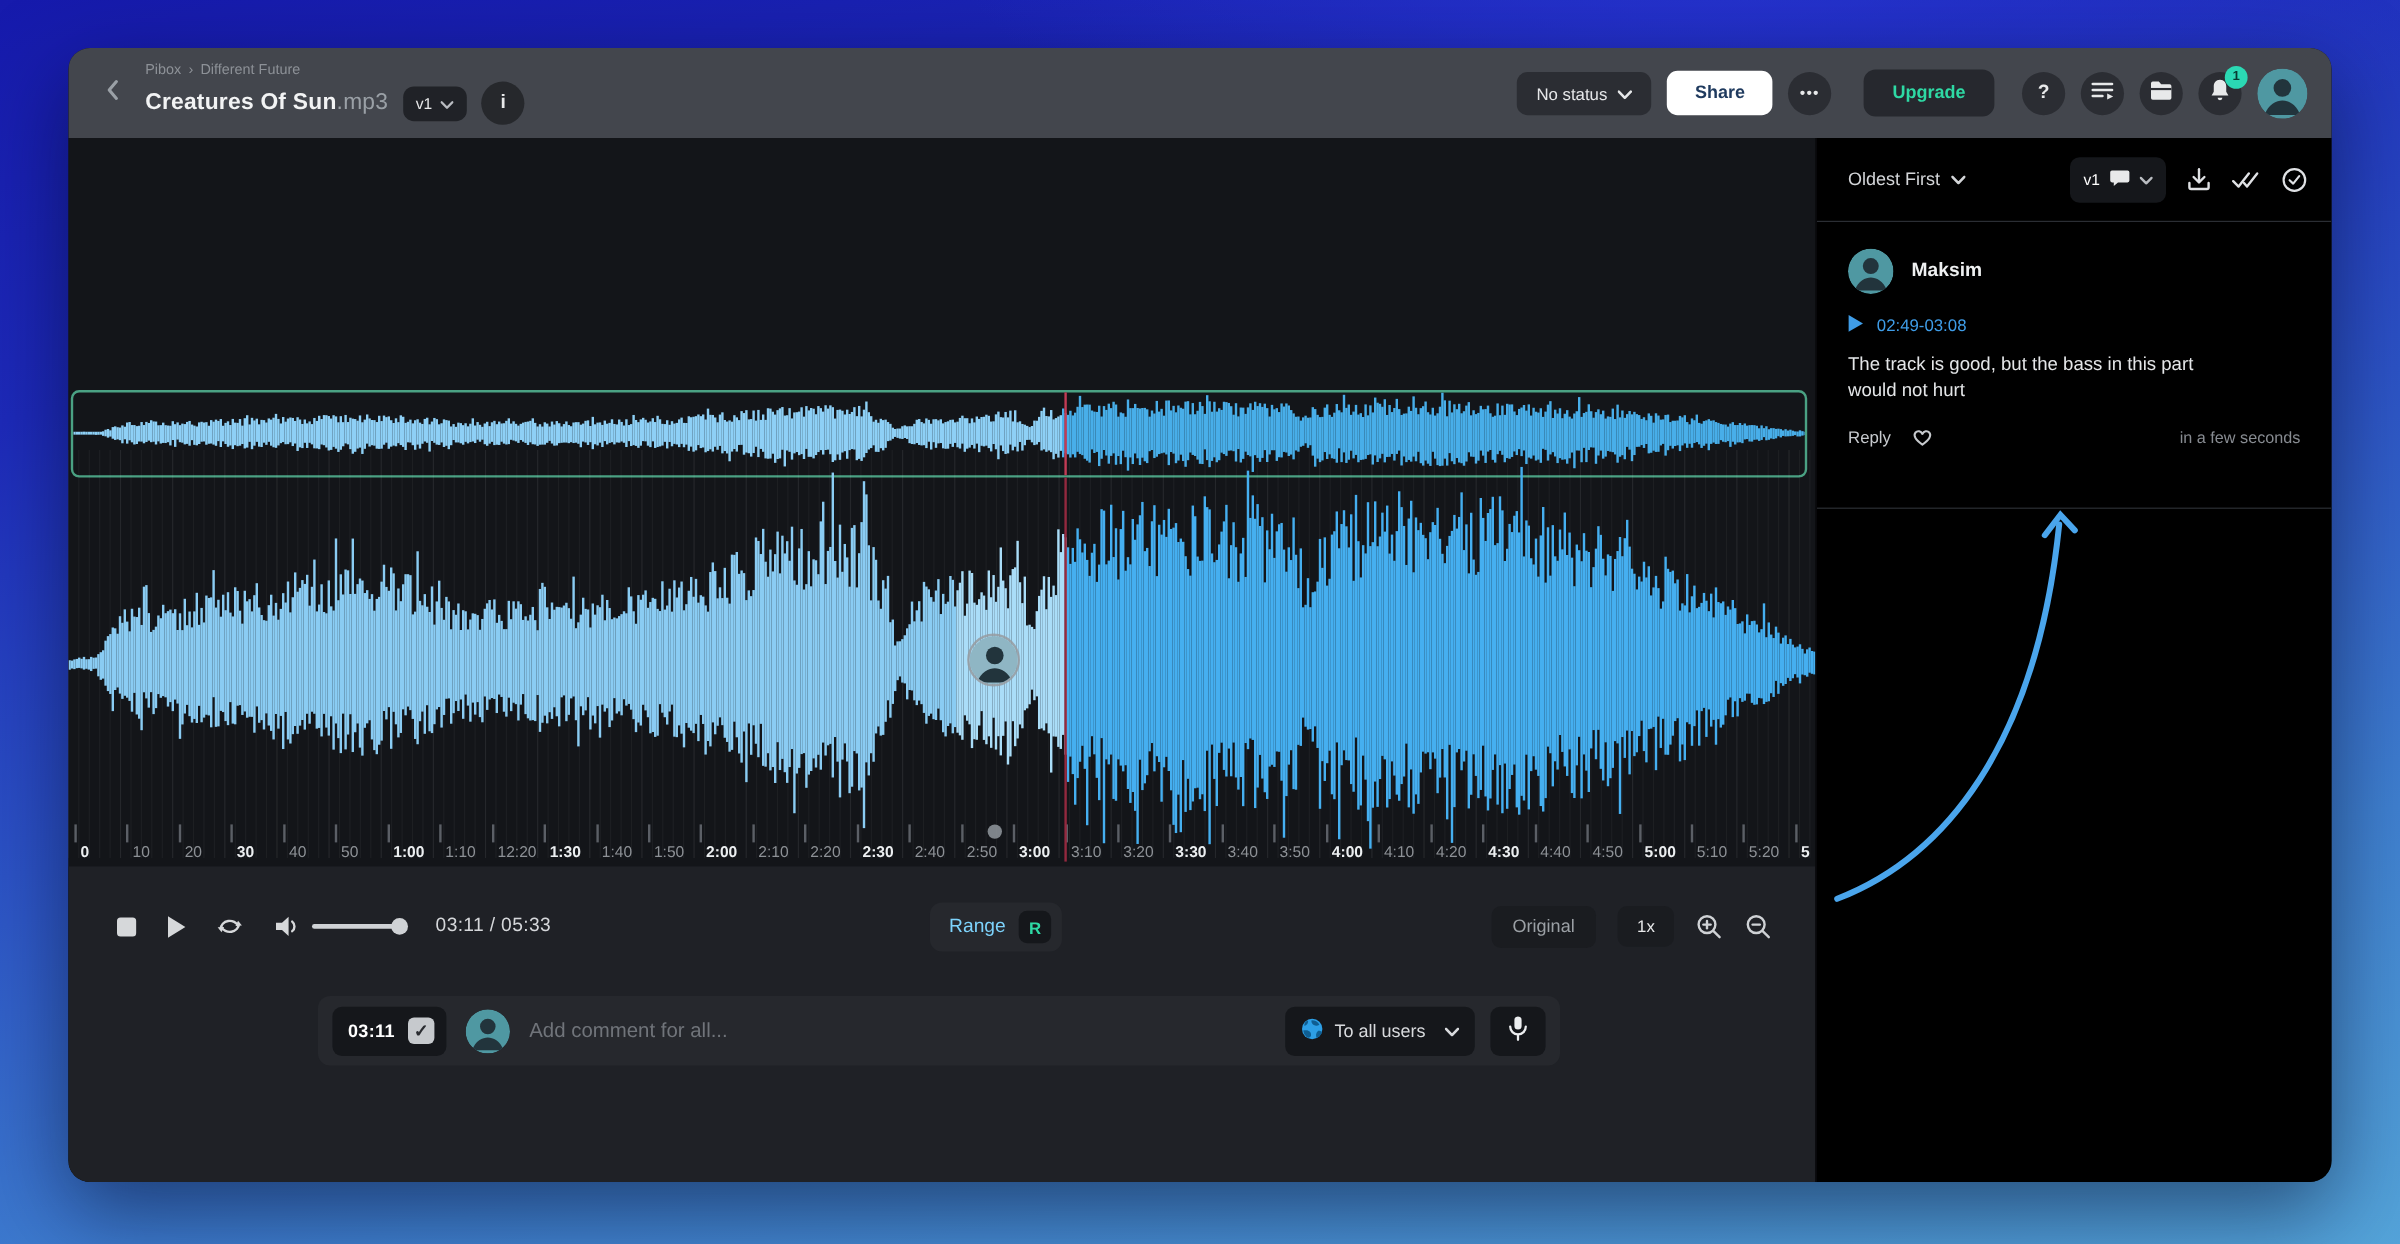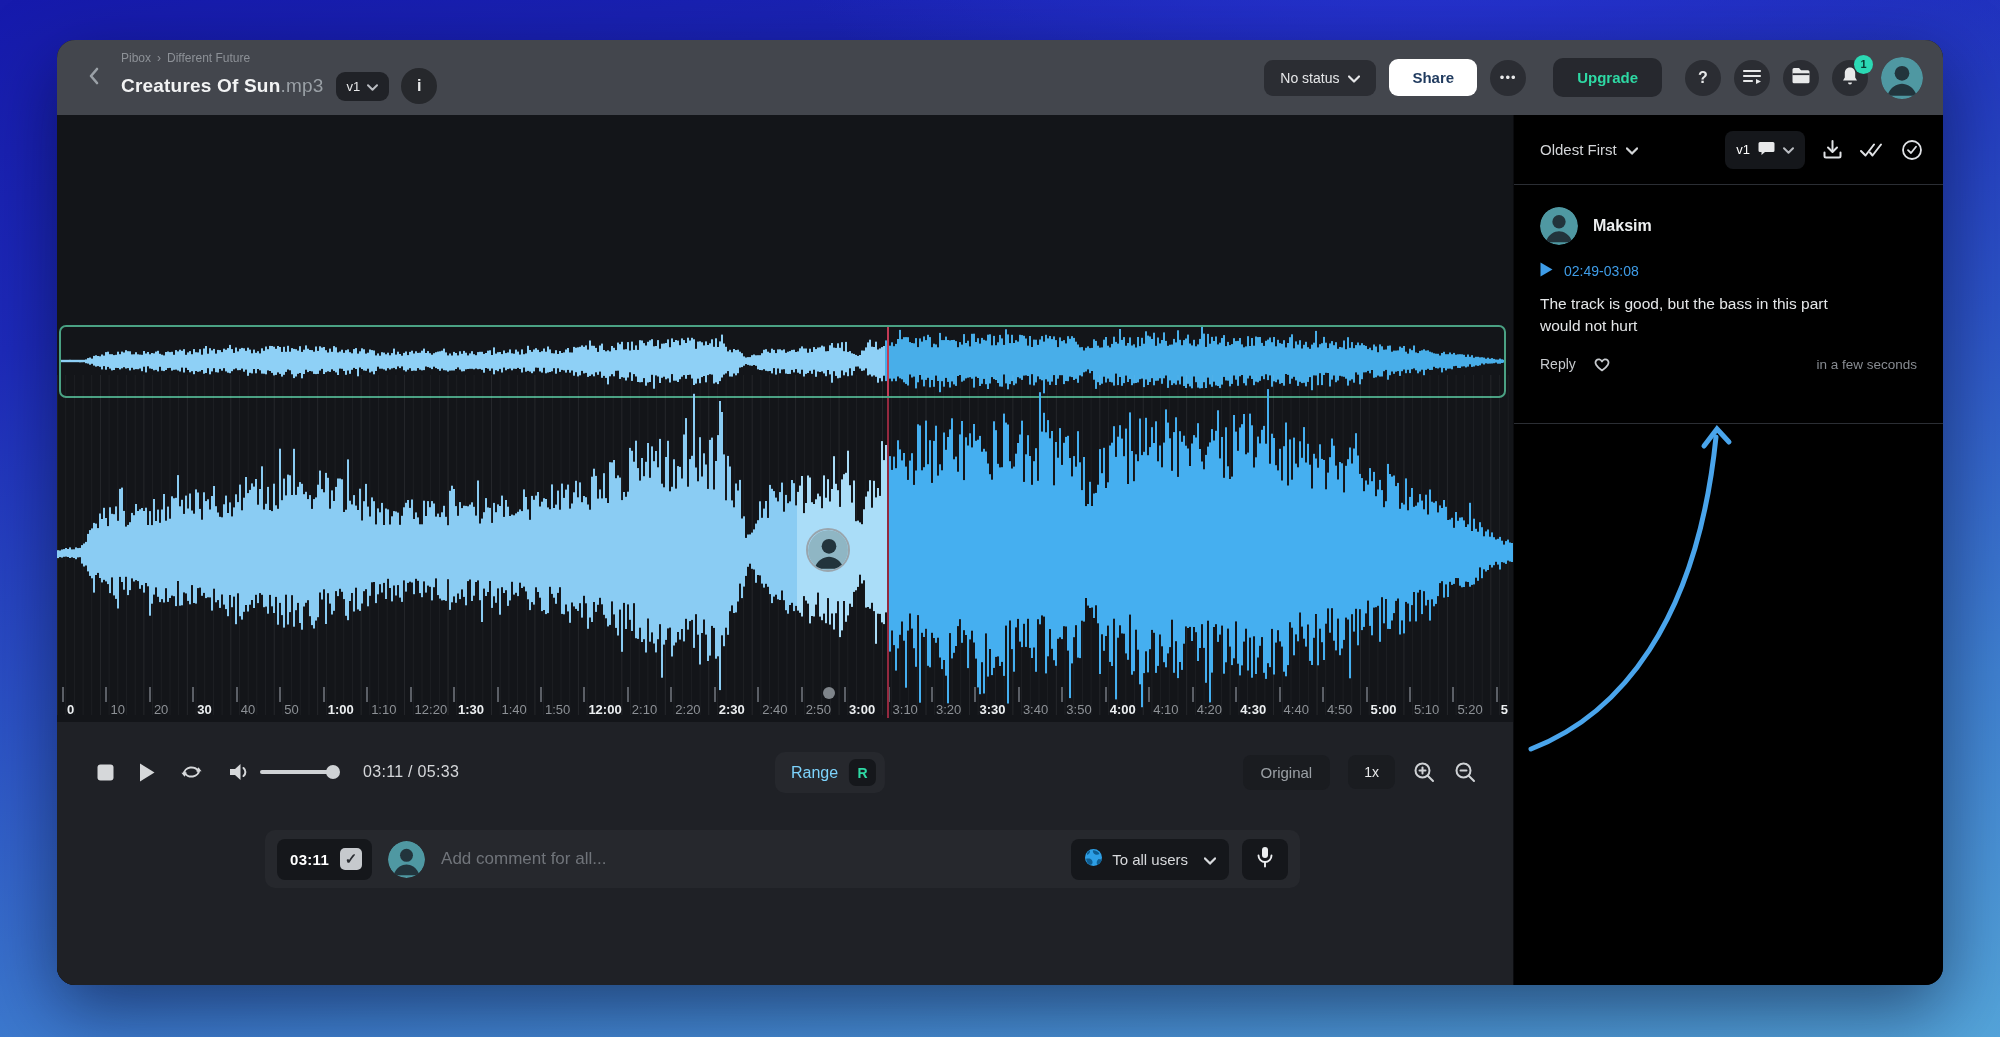--- a/index.html
+++ b/index.html
@@ -1845,21 +1845,21 @@
           <div class="tlabel" style="left:314.15000000000003px">1:10</div>
           <div class="tick" style="left:352.6px"></div>
           <div class="tlabel" style="left:357.6px">12:20</div>
           <div class="tick" style="left:396.05px"></div>
           <div class="tlabel bold" style="left:401.05px">1:30</div>
           <div class="tick" style="left:439.5px"></div>
           <div class="tlabel" style="left:444.5px">1:40</div>
           <div class="tick" style="left:482.95000000000005px"></div>
           <div class="tlabel" style="left:487.95000000000005px">1:50</div>
           <div class="tick" style="left:526.4000000000001px"></div>
-          <div class="tlabel bold" style="left:531.4000000000001px">12:00</div>
+          <div class="tlabel bold" style="left:531.4000000000001px">2:00</div>
           <div class="tick" style="left:569.85px"></div>
           <div class="tlabel" style="left:574.85px">2:10</div>
           <div class="tick" style="left:613.3000000000001px"></div>
           <div class="tlabel" style="left:618.3000000000001px">2:20</div>
           <div class="tick" style="left:656.75px"></div>
           <div class="tlabel bold" style="left:661.75px">2:30</div>
           <div class="tick" style="left:700.2px"></div>
           <div class="tlabel" style="left:705.2px">2:40</div>
           <div class="tick" style="left:743.6500000000001px"></div>
           <div class="tlabel" style="left:748.6500000000001px">2:50</div>

